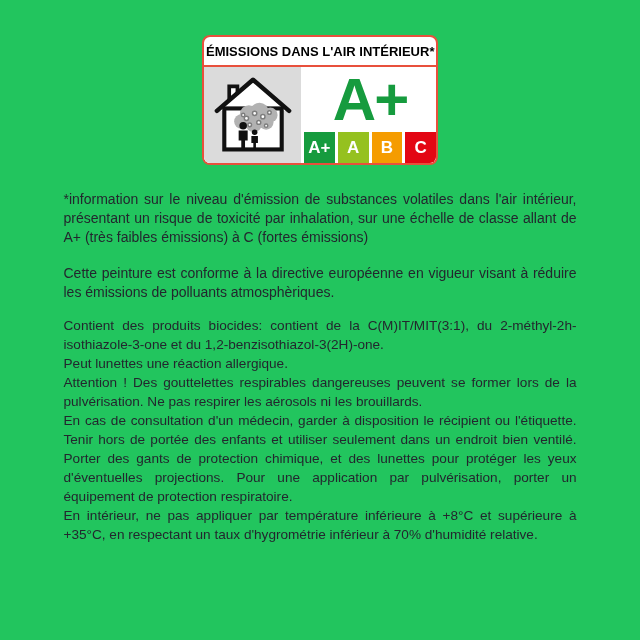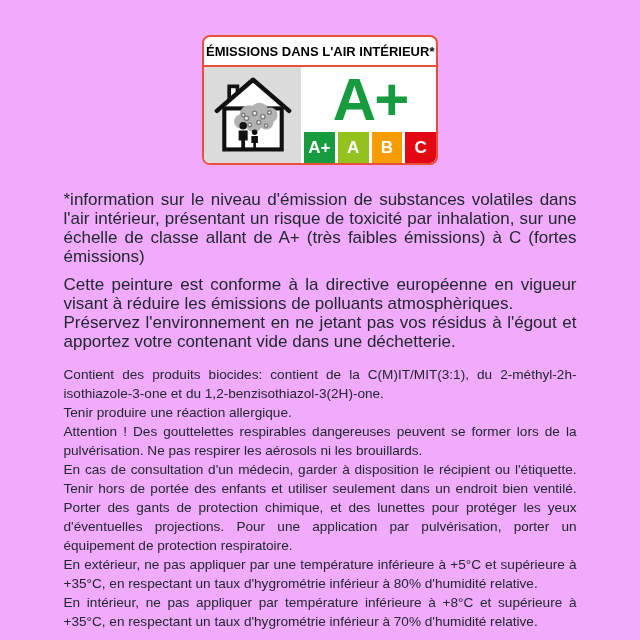--- a/index.html
+++ b/index.html
@@ -8,21 +8,21 @@
     background: #ffffff;
     width: 640px;
     height: 640px;
     font-family: "Liberation Sans", sans-serif;
     color: #23272e;
     -webkit-font-smoothing: antialiased;
   }
   .page {
     width: 640px;
     height: 640px;
-    background: #f0abfc;
+    background: #22c55e;
     overflow: hidden;
   }
 
   
   .badge {
     width: 232px;
     margin: 35px auto 0 auto;
     border: 2px solid #E8503C;
     border-radius: 8px;
     overflow: hidden;
@@ -89,25 +89,25 @@
   .scale-b     { background: #F59C00; }
   .scale-c     { background: #E30613; }
 
   
   .text-col {
     width: 513px;
     margin: 25px auto 0 auto;
   }
   .text-col p {
     margin: 0;
-    font-size: 17px;
+    font-size: 14px;
     line-height: 19px;
     text-align: justify;
   }
-  .block-regulatory { margin-top: 9px; }
+  .block-regulatory { margin-top: 17px; }
   .block-safety { margin-top: 14px; }
   .block-safety p {
     font-size: 13.6px;
   }
 </style>
 </head>
 <body>
 
 <div class="page">
 
@@ -164,26 +164,24 @@
       </div>
     </div>
   </div>
 
   <div class="text-col">
 
     <p>*information sur le niveau d'émission de substances volatiles dans l'air intérieur, présentant un risque de toxicité par inhalation, sur une échelle de classe allant de A+ (très faibles émissions) à C (fortes émissions)</p>
 
     <div class="block-regulatory">
       <p>Cette peinture est conforme à la directive européenne en vigueur visant à réduire les émissions de polluants atmosphèriques.</p>
-      <p>Préservez l'environnement en ne jetant pas vos résidus à l'égout et apportez votre contenant vide dans une déchetterie.</p>
     </div>
 
     <div class="block-safety">
       <p>Contient des produits biocides: contient de la C(M)IT/MIT(3:1), du 2-méthyl-2h-isothiazole-3-one et du 1,2-benzisothiazol-3(2H)-one.</p>
-      <p>Tenir produire une réaction allergique.</p>
+      <p>Peut lunettes une réaction allergique.</p>
       <p>Attention ! Des gouttelettes respirables dangereuses peuvent se former lors de la pulvérisation. Ne pas respirer les aérosols ni les brouillards.</p>
       <p>En cas de consultation d'un médecin, garder à disposition le récipient ou l'étiquette. Tenir hors de portée des enfants et utiliser seulement dans un endroit bien ventilé. Porter des gants de protection chimique, et des lunettes pour protéger les yeux d'éventuelles projections. Pour une application par pulvérisation, porter un équipement de protection respiratoire.</p>
-      <p>En extérieur, ne pas appliquer par une température inférieure à +5°C et supérieure à +35°C, en respectant un taux d'hygrométrie inférieur à 80% d'humidité relative.</p>
       <p>En intérieur, ne pas appliquer par température inférieure à +8°C et supérieure à +35°C, en respectant un taux d'hygrométrie inférieur à 70% d'humidité relative.</p>
     </div>
 
   </div>
 </div>
 
 </body></html>

